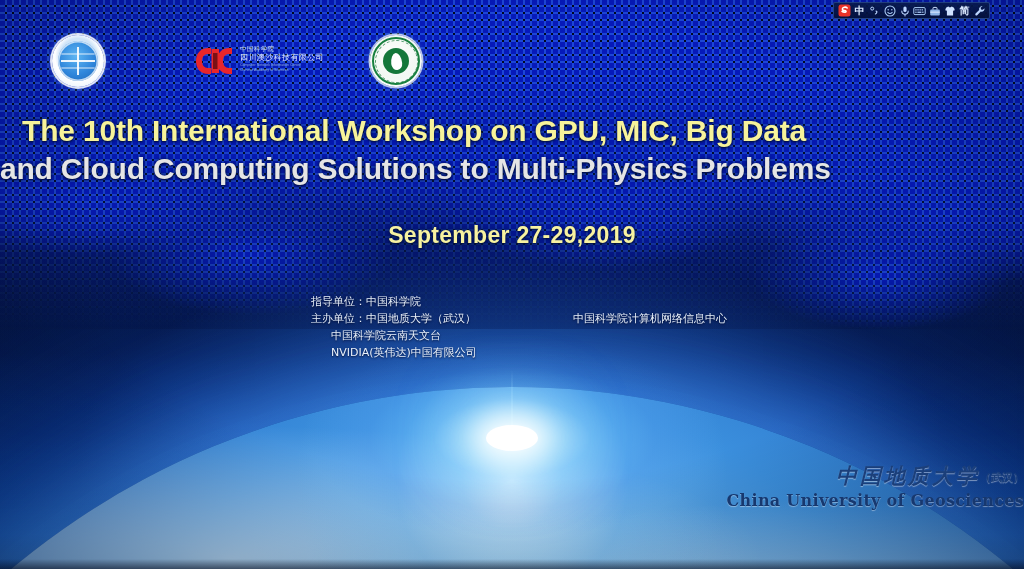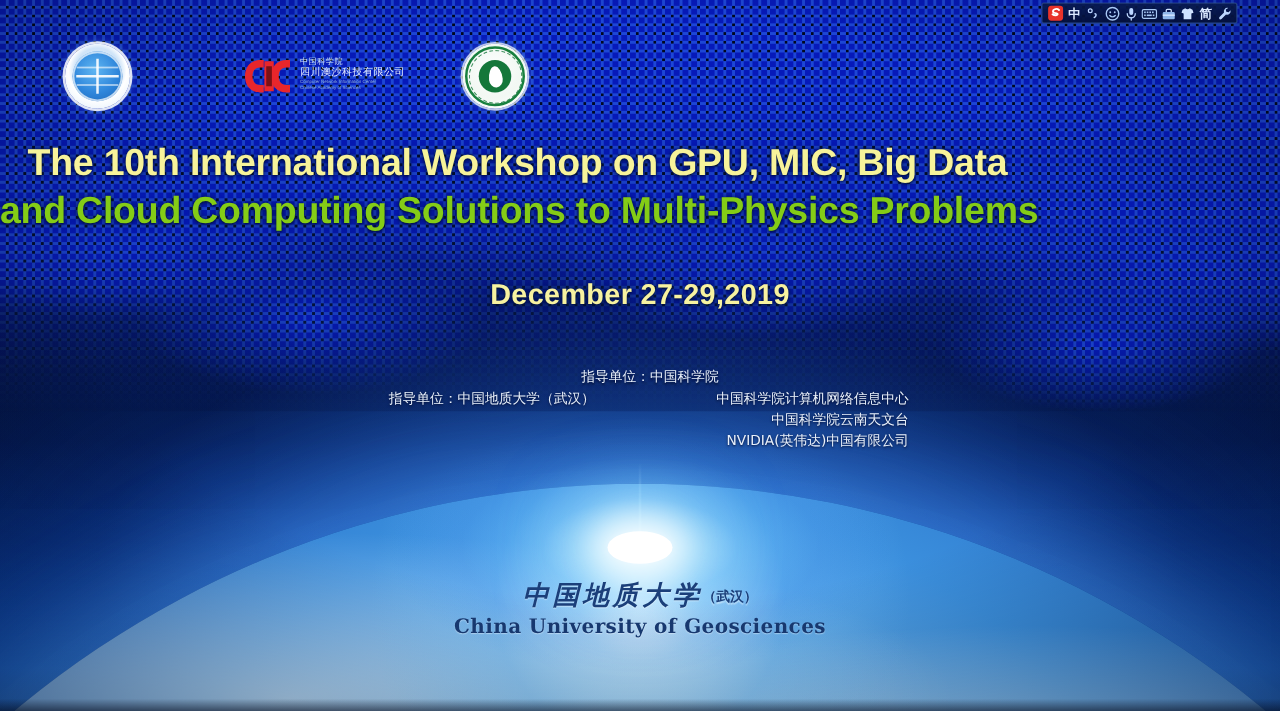--- a/index.html
+++ b/index.html
@@ -216,21 +216,21 @@
     font-size: 30px;
     line-height: 38px;
     letter-spacing: -0.2px;
     white-space: nowrap;
   }
   .title-line.l1 {
     color: #f7f39a;
     text-shadow: 0 0 5px rgba(0,20,70,0.95), 0 1px 2px rgba(0,10,45,0.9);
   }
   .title-line.l2 {
-    color: #84cc16;
+    color: #e5e5e5;
     text-shadow: 0 0 5px rgba(0,20,70,0.95), 0 1px 2px rgba(0,10,45,0.9);
   }
 
   .date-line {
     position: absolute; left: 0; top: 222px; width: 1024px;
     text-align: center; z-index: 5;
     font-family: "Liberation Sans", "DejaVu Sans", sans-serif;
     font-weight: bold;
     font-size: 23px;
     letter-spacing: 0.3px;
@@ -240,29 +240,29 @@
 
   
   .orgs {
     position: absolute; left: 311px; top: 293px;
     z-index: 5;
     font-family: "DejaVu Sans", sans-serif;
     font-size: 11px;
     color: #e9f1fb;
     text-shadow: 0 1px 2px rgba(0,8,40,0.9);
   }
-  .org-row { display: flex; line-height: 17px; justify-content: flex-end; }
+  .org-row { display: flex; line-height: 17px; }
   .org-left  { width: 242px; white-space: nowrap; }
   .org-left.indent { padding-left: 52px; }
   .org-right { white-space: nowrap; margin-left: 20px; }
 
   
   .uni-brand {
     position: absolute; left: 0; top: 462px; width: 1024px;
-    text-align: center; z-index: 5;
+    text-align: right; z-index: 5;
   }
   .uni-cn {
     font-family: "DejaVu Serif", serif;
     font-size: 21px; font-weight: bold; font-style: italic;
     color: #1b3f7a; letter-spacing: 3px;
     text-shadow: 0 1px 1px rgba(255,255,255,0.45);
   }
   .uni-cn .paren {
     font-size: 11px; font-style: normal; letter-spacing: 0; vertical-align: 2px;
   }
@@ -356,29 +356,29 @@
       <div class="leaf"></div>
     </div>
 
   </div>
 
   <div class="title-block">
     <div class="title-line l1">The 10th International Workshop on GPU, MIC, Big Data</div>
     <div class="title-line l2">and Cloud Computing Solutions to Multi-Physics Problems</div>
   </div>
 
-  <div class="date-line">December 27-29,2019</div>
+  <div class="date-line">September 27-29,2019</div>
 
   <div class="orgs">
     <div class="org-row">
       <div class="org-left">指导单位：中国科学院</div>
       <div class="org-right"></div>
     </div>
     <div class="org-row">
-      <div class="org-left">指导单位：中国地质大学（武汉）</div>
+      <div class="org-left">主办单位：中国地质大学（武汉）</div>
       <div class="org-right">中国科学院计算机网络信息中心</div>
     </div>
     <div class="org-row">
       <div class="org-right">中国科学院云南天文台</div>
     </div>
     <div class="org-row">
       <div class="org-right">NVIDIA(英伟达)中国有限公司</div>
     </div>
     <div class="org-row">
     </div>

